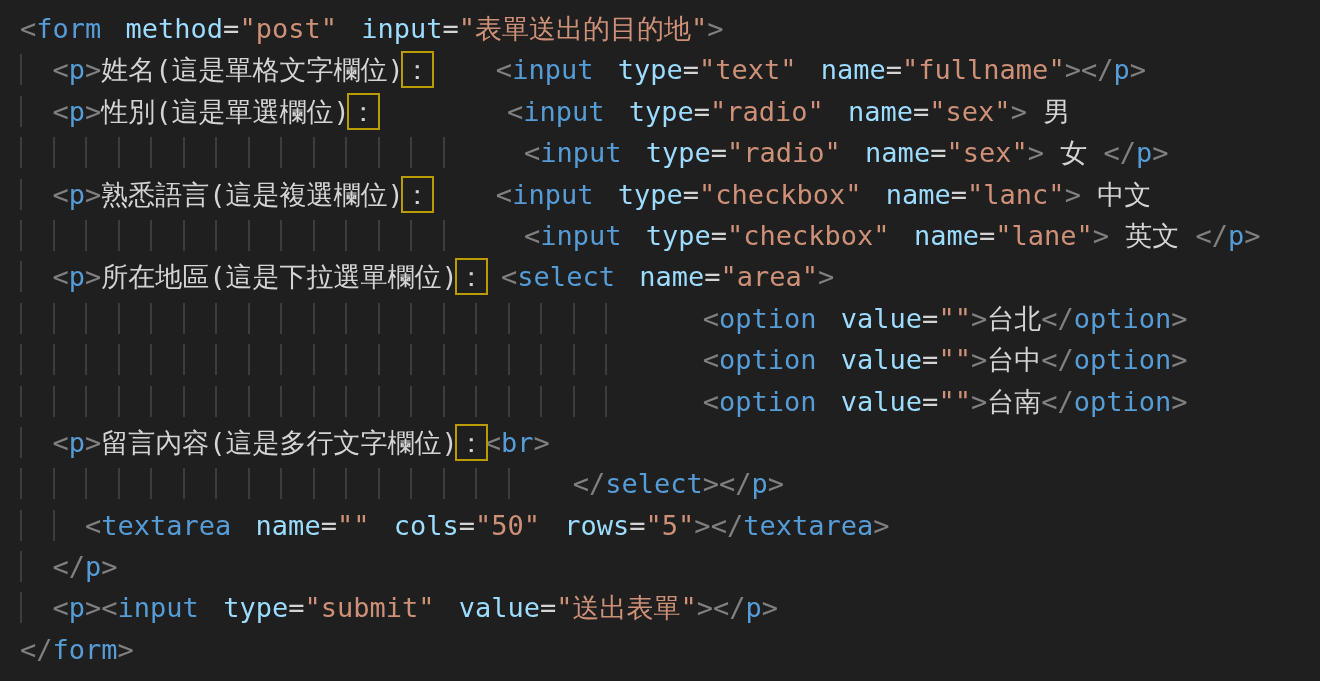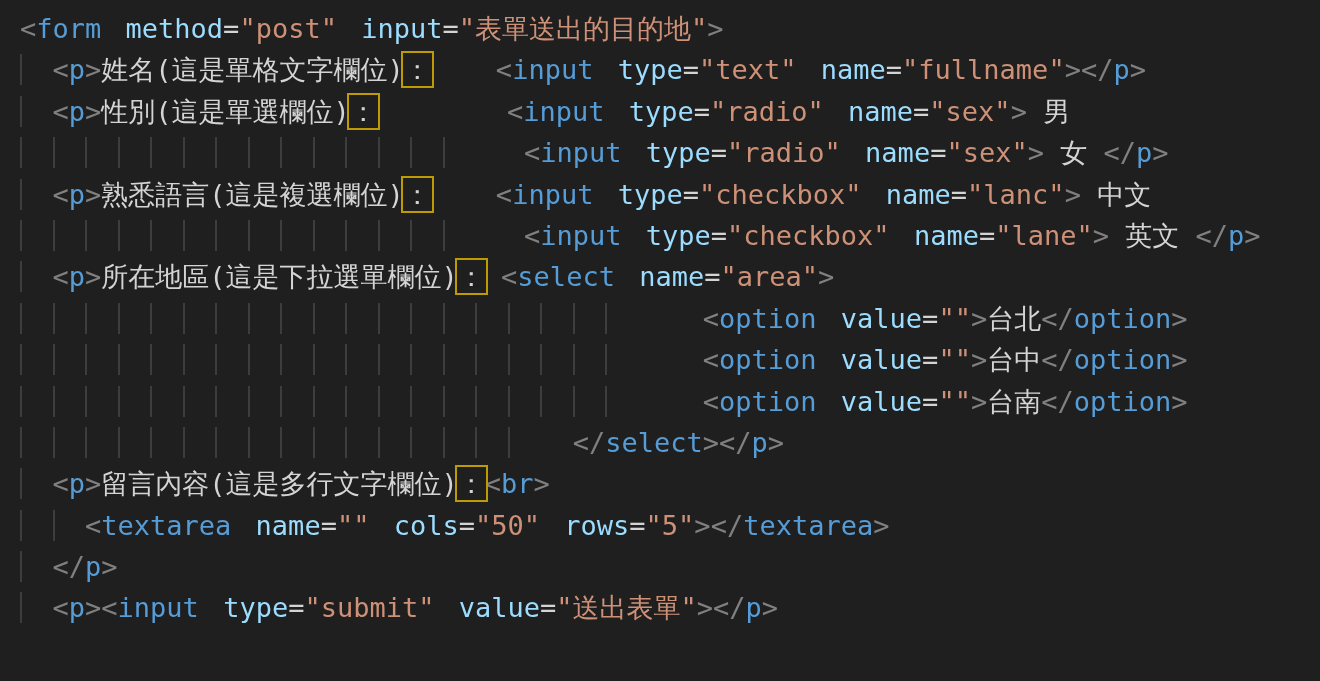--- a/index.html
+++ b/index.html
@@ -50,18 +50,19 @@
     <div class="line"><span class="tk-p">&lt;</span><span class="tk-t">form</span><span class="tk-x"> </span><span class="tk-a">method</span><span class="tk-o">=</span><span class="tk-s">"post"</span><span class="tk-x"> </span><span class="tk-a">input</span><span class="tk-o">=</span><span class="tk-s">"表單送出的目的地"</span><span class="tk-p">&gt;</span></div>
     <div class="line"><span class="tk-w">  </span><span class="tk-p">&lt;</span><span class="tk-t">p</span><span class="tk-p">&gt;</span><span class="tk-x">姓名(這是單格文字欄位)</span><span class="tk-u">：</span><span class="tk-x">    </span><span class="tk-p">&lt;</span><span class="tk-t">input</span><span class="tk-x"> </span><span class="tk-a">type</span><span class="tk-o">=</span><span class="tk-s">"text"</span><span class="tk-x"> </span><span class="tk-a">name</span><span class="tk-o">=</span><span class="tk-s">"fullname"</span><span class="tk-p">&gt;</span><span class="tk-p">&lt;/</span><span class="tk-t">p</span><span class="tk-p">&gt;</span></div>
     <div class="line"><span class="tk-w">  </span><span class="tk-p">&lt;</span><span class="tk-t">p</span><span class="tk-p">&gt;</span><span class="tk-x">性別(這是單選欄位)</span><span class="tk-u">：</span><span class="tk-x">        </span><span class="tk-p">&lt;</span><span class="tk-t">input</span><span class="tk-x"> </span><span class="tk-a">type</span><span class="tk-o">=</span><span class="tk-s">"radio"</span><span class="tk-x"> </span><span class="tk-a">name</span><span class="tk-o">=</span><span class="tk-s">"sex"</span><span class="tk-p">&gt;</span><span class="tk-x"> 男</span></div>
     <div class="line"><span class="tk-w">                            </span><span class="tk-x">   </span><span class="tk-p">&lt;</span><span class="tk-t">input</span><span class="tk-x"> </span><span class="tk-a">type</span><span class="tk-o">=</span><span class="tk-s">"radio"</span><span class="tk-x"> </span><span class="tk-a">name</span><span class="tk-o">=</span><span class="tk-s">"sex"</span><span class="tk-p">&gt;</span><span class="tk-x"> 女 </span><span class="tk-p">&lt;/</span><span class="tk-t">p</span><span class="tk-p">&gt;</span></div>
     <div class="line"><span class="tk-w">  </span><span class="tk-p">&lt;</span><span class="tk-t">p</span><span class="tk-p">&gt;</span><span class="tk-x">熟悉語言(這是複選欄位)</span><span class="tk-u">：</span><span class="tk-x">    </span><span class="tk-p">&lt;</span><span class="tk-t">input</span><span class="tk-x"> </span><span class="tk-a">type</span><span class="tk-o">=</span><span class="tk-s">"checkbox"</span><span class="tk-x"> </span><span class="tk-a">name</span><span class="tk-o">=</span><span class="tk-s">"lanc"</span><span class="tk-p">&gt;</span><span class="tk-x"> 中文</span></div>
     <div class="line"><span class="tk-w">                            </span><span class="tk-x">   </span><span class="tk-p">&lt;</span><span class="tk-t">input</span><span class="tk-x"> </span><span class="tk-a">type</span><span class="tk-o">=</span><span class="tk-s">"checkbox"</span><span class="tk-x"> </span><span class="tk-a">name</span><span class="tk-o">=</span><span class="tk-s">"lane"</span><span class="tk-p">&gt;</span><span class="tk-x"> 英文 </span><span class="tk-p">&lt;/</span><span class="tk-t">p</span><span class="tk-p">&gt;</span></div>
     <div class="line"><span class="tk-w">  </span><span class="tk-p">&lt;</span><span class="tk-t">p</span><span class="tk-p">&gt;</span><span class="tk-x">所在地區(這是下拉選單欄位)</span><span class="tk-u">：</span><span class="tk-x"> </span><span class="tk-p">&lt;</span><span class="tk-t">select</span><span class="tk-x"> </span><span class="tk-a">name</span><span class="tk-o">=</span><span class="tk-s">"area"</span><span class="tk-p">&gt;</span></div>
     <div class="line"><span class="tk-w">                                      </span><span class="tk-x">    </span><span class="tk-p">&lt;</span><span class="tk-t">option</span><span class="tk-x"> </span><span class="tk-a">value</span><span class="tk-o">=</span><span class="tk-s">""</span><span class="tk-p">&gt;</span><span class="tk-x">台北</span><span class="tk-p">&lt;/</span><span class="tk-t">option</span><span class="tk-p">&gt;</span></div>
     <div class="line"><span class="tk-w">                                      </span><span class="tk-x">    </span><span class="tk-p">&lt;</span><span class="tk-t">option</span><span class="tk-x"> </span><span class="tk-a">value</span><span class="tk-o">=</span><span class="tk-s">""</span><span class="tk-p">&gt;</span><span class="tk-x">台中</span><span class="tk-p">&lt;/</span><span class="tk-t">option</span><span class="tk-p">&gt;</span></div>
     <div class="line"><span class="tk-w">                                      </span><span class="tk-x">    </span><span class="tk-p">&lt;</span><span class="tk-t">option</span><span class="tk-x"> </span><span class="tk-a">value</span><span class="tk-o">=</span><span class="tk-s">""</span><span class="tk-p">&gt;</span><span class="tk-x">台南</span><span class="tk-p">&lt;/</span><span class="tk-t">option</span><span class="tk-p">&gt;</span></div>
+    <div class="line"><span class="tk-w">  </span><span class="tk-p">&lt;</span><span class="tk-t">p</span><span class="tk-p">&gt;</span><span class="tk-x">留言內容(這是多行文字欄位)</span><span class="tk-u">：</span><span class="tk-p">&lt;</span><span class="tk-t">br</span><span class="tk-p">&gt;</span></div>
     <div class="line"><span class="tk-w">                                </span><span class="tk-x">  </span><span class="tk-p">&lt;/</span><span class="tk-t">select</span><span class="tk-p">&gt;</span><span class="tk-p">&lt;/</span><span class="tk-t">p</span><span class="tk-p">&gt;</span></div>
-    <div class="line"><span class="tk-w">  </span><span class="tk-p">&lt;</span><span class="tk-t">p</span><span class="tk-p">&gt;</span><span class="tk-x">留言內容(這是多行文字欄位)</span><span class="tk-u">：</span><span class="tk-p">&lt;</span><span class="tk-t">br</span><span class="tk-p">&gt;</span></div>
     <div class="line"><span class="tk-w">    </span><span class="tk-p">&lt;</span><span class="tk-t">textarea</span><span class="tk-x"> </span><span class="tk-a">name</span><span class="tk-o">=</span><span class="tk-s">""</span><span class="tk-x"> </span><span class="tk-a">cols</span><span class="tk-o">=</span><span class="tk-s">"50"</span><span class="tk-x"> </span><span class="tk-a">rows</span><span class="tk-o">=</span><span class="tk-s">"5"</span><span class="tk-p">&gt;</span><span class="tk-p">&lt;/</span><span class="tk-t">textarea</span><span class="tk-p">&gt;</span></div>
     <div class="line"><span class="tk-w">  </span><span class="tk-p">&lt;/</span><span class="tk-t">p</span><span class="tk-p">&gt;</span></div>
     <div class="line"><span class="tk-w">  </span><span class="tk-p">&lt;</span><span class="tk-t">p</span><span class="tk-p">&gt;</span><span class="tk-p">&lt;</span><span class="tk-t">input</span><span class="tk-x"> </span><span class="tk-a">type</span><span class="tk-o">=</span><span class="tk-s">"submit"</span><span class="tk-x"> </span><span class="tk-a">value</span><span class="tk-o">=</span><span class="tk-s">"送出表單"</span><span class="tk-p">&gt;</span><span class="tk-p">&lt;/</span><span class="tk-t">p</span><span class="tk-p">&gt;</span></div>
+    <div class="line"><span class="tk-p">&lt;/</span><span class="tk-t">form</span><span class="tk-p">&gt;</span></div>
   </div>
 
 </body></html>

